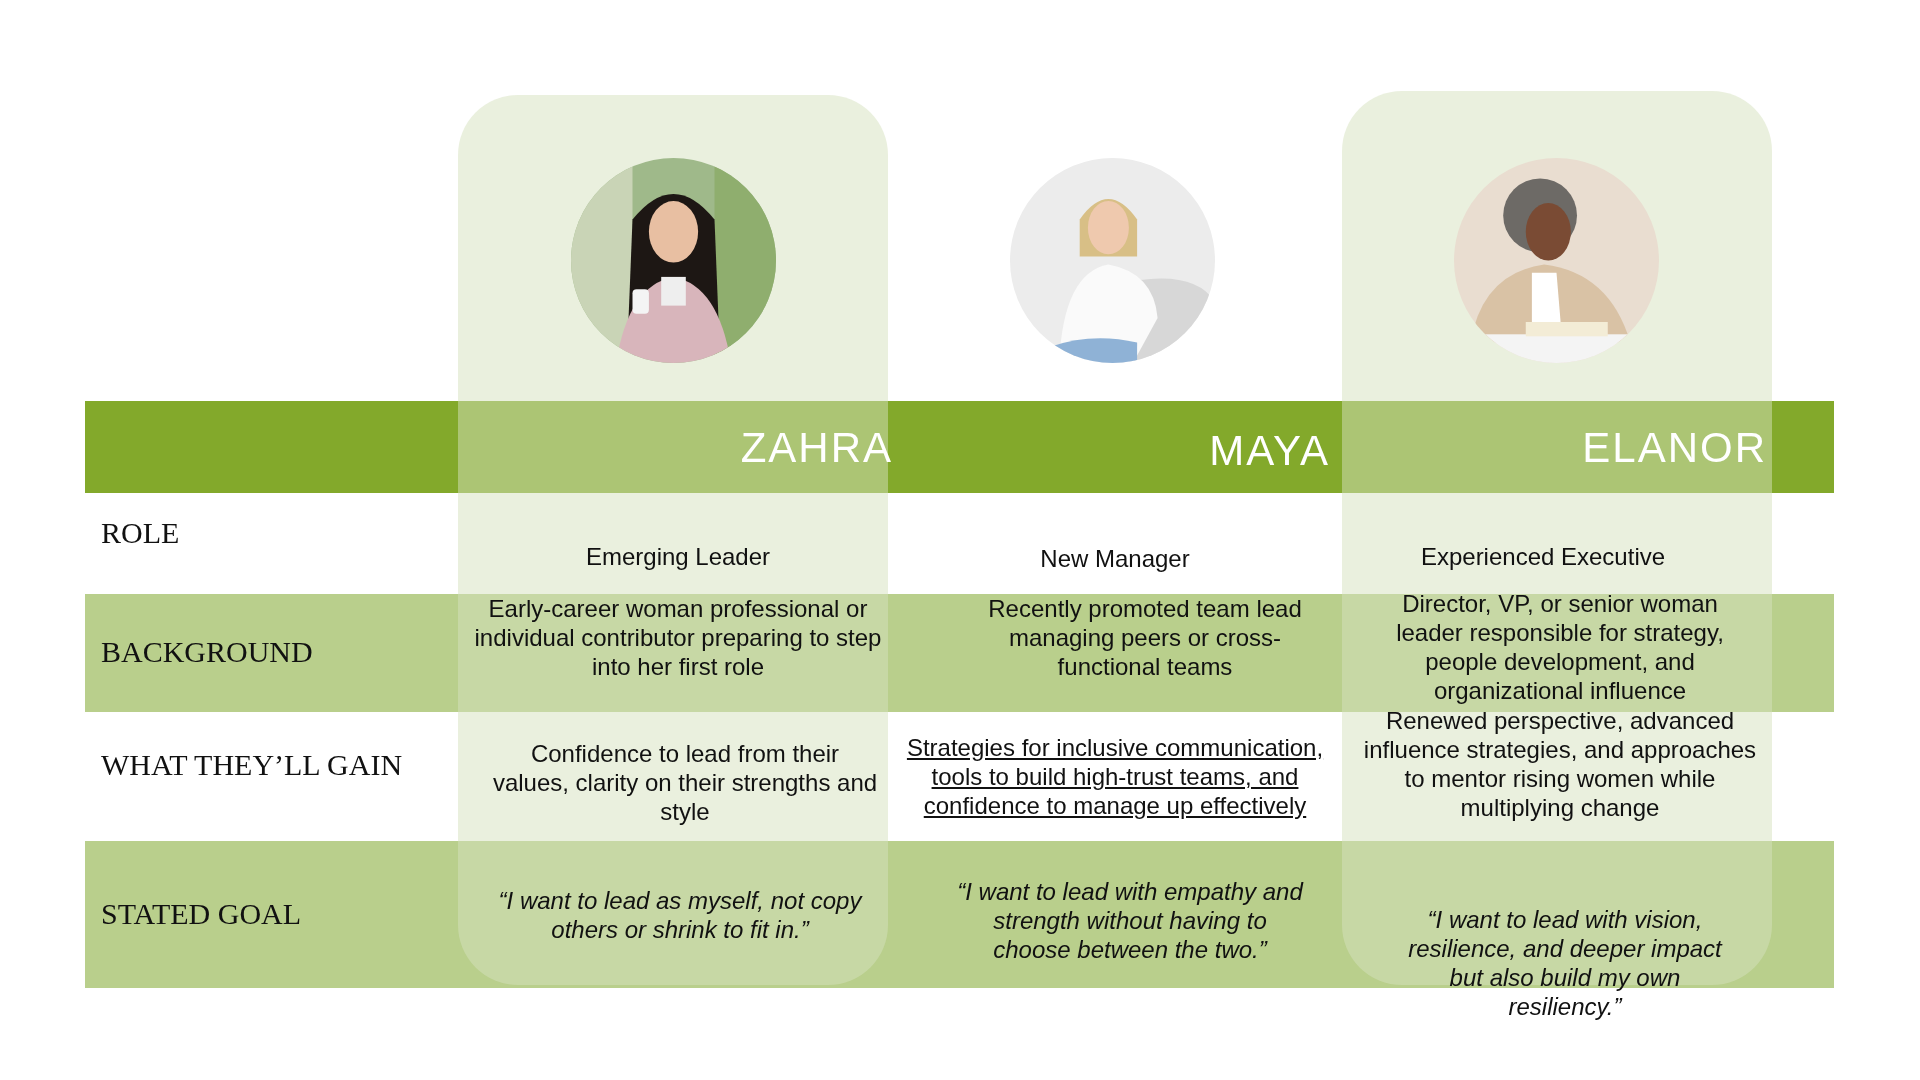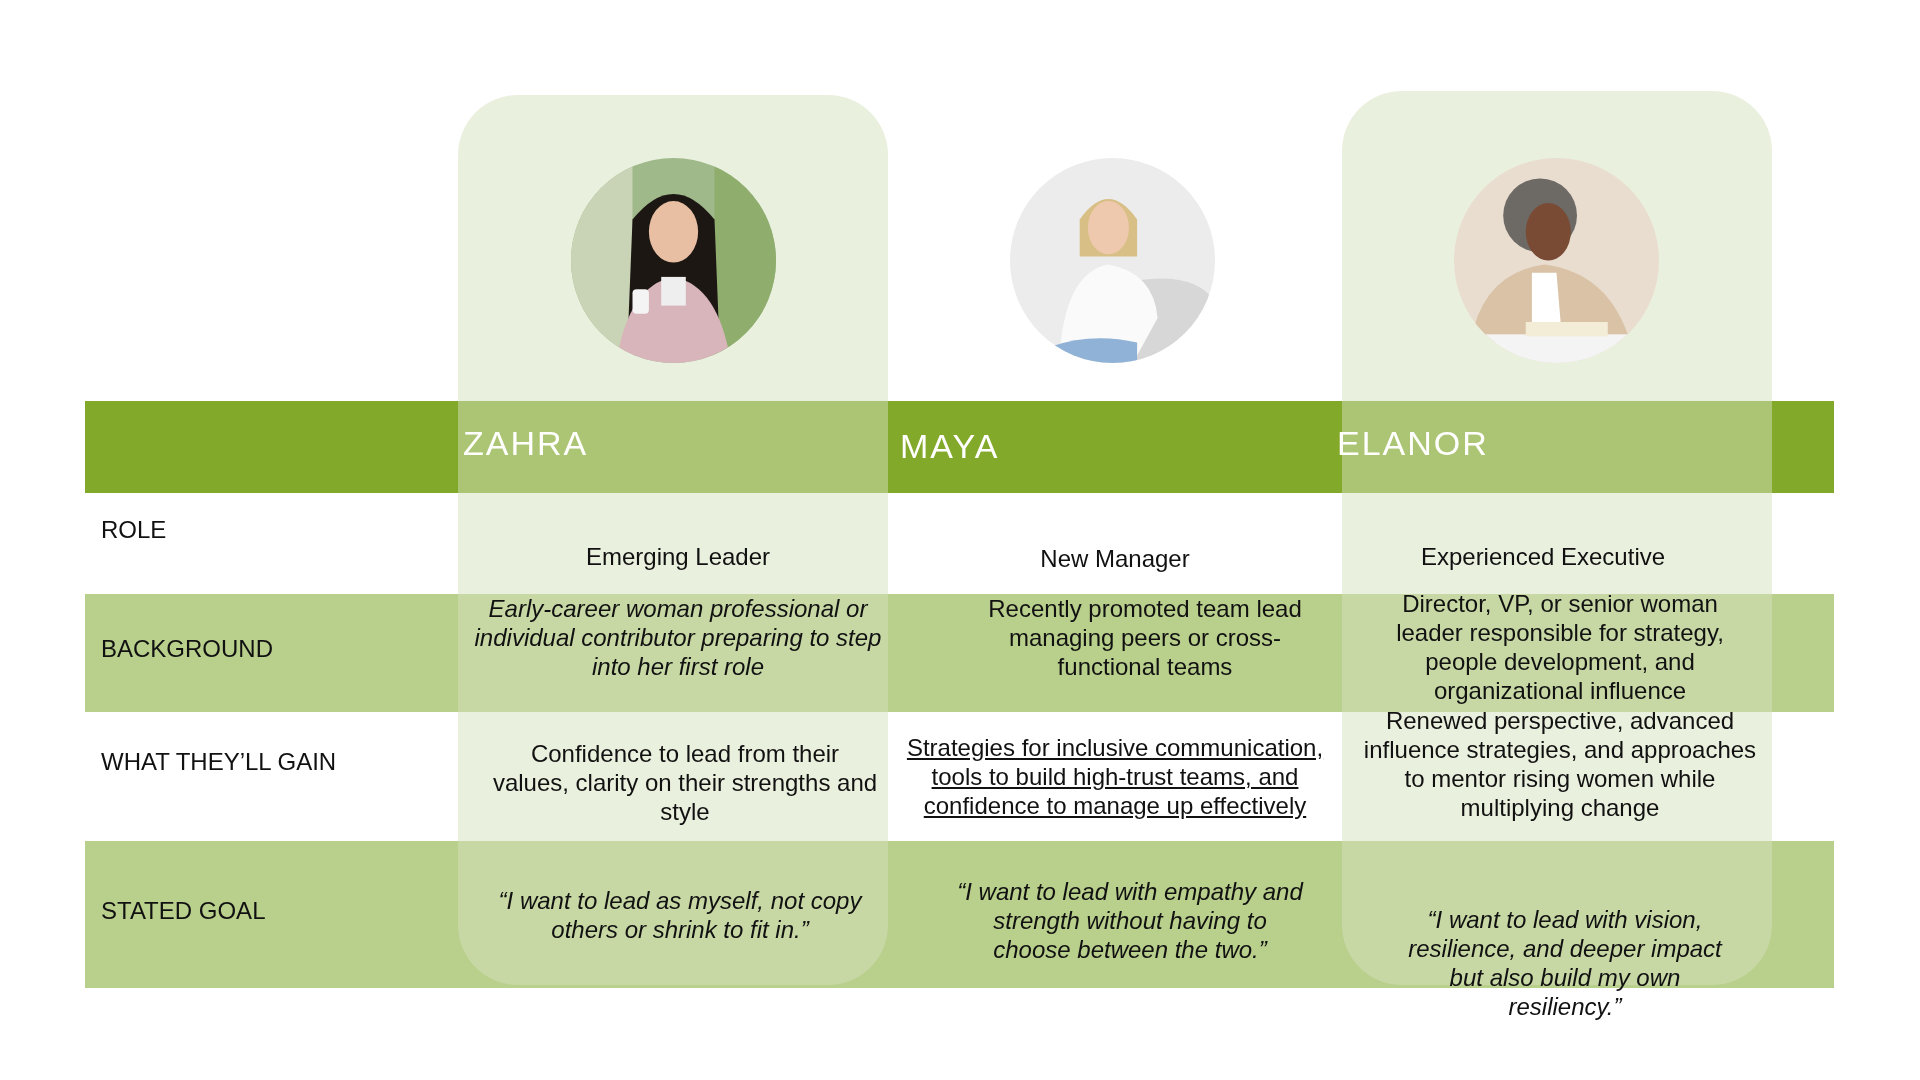--- a/index.html
+++ b/index.html
@@ -19,25 +19,25 @@
     border-radius:60px;
   }
   .card-zahra { left:458px; top:95px; height:890px; }
   .card-elanor { left:1342px; top:91px; height:894px; }
   .avatar {
     position:absolute; width:205px; height:205px; border-radius:50%;
     overflow:hidden;
   }
   .avatar svg { width:100%; height:100%; display:block; }
   .name {
-    position:absolute; width:430px; text-align:left; color:#ffffff;
-    font-size:34px; letter-spacing:2px; top:424px;
+    position:absolute; width:430px; text-align:right; color:#ffffff;
+    font-size:42px; letter-spacing:2px; top:424px;
   }
   .label {
-    position:absolute; left:101px; font-size:24px; color:#111;
+    position:absolute; left:101px; font-size:30px; color:#111;font-family:Liberation Serif, serif;
   }
   .cell {
     position:absolute; width:420px; text-align:center;
     font-size:24px; line-height:29px; color:#111;
     display:flex; align-items:center; justify-content:center;
   }
   .cell.italic { font-style:italic; }
   .cell span { display:block; }
 </style>
 </head>
@@ -98,21 +98,21 @@
 <div class="cell" style="left:468px;top:536px;height:40px;">
     <span>Emerging Leader</span>
   </div>
 <div class="cell" style="left:905px;top:538px;height:40px;">
     <span>New Manager</span>
   </div>
 <div class="cell" style="left:1333px;top:536px;height:40px;">
     <span>Experienced Executive</span>
   </div>
 
-<div class="cell" style="left:473px;top:594px;height:86px;width:410px;font-style:italic;">
+<div class="cell" style="left:473px;top:594px;height:86px;width:410px;">
     <span>Early-career woman professional or individual contributor preparing to step into her first role</span>
   </div>
 <div class="cell" style="left:960px;top:594px;height:86px;width:370px;">
     <span>Recently promoted team lead managing peers or cross-functional teams</span>
   </div>
 <div class="cell" style="left:1370px;top:594px;height:106px;width:380px;">
     <span>Director, VP, or senior woman leader responsible for strategy, people development, and organizational influence</span>
   </div>
 
 <div class="cell" style="left:490px;top:730px;height:105px;width:390px;">

